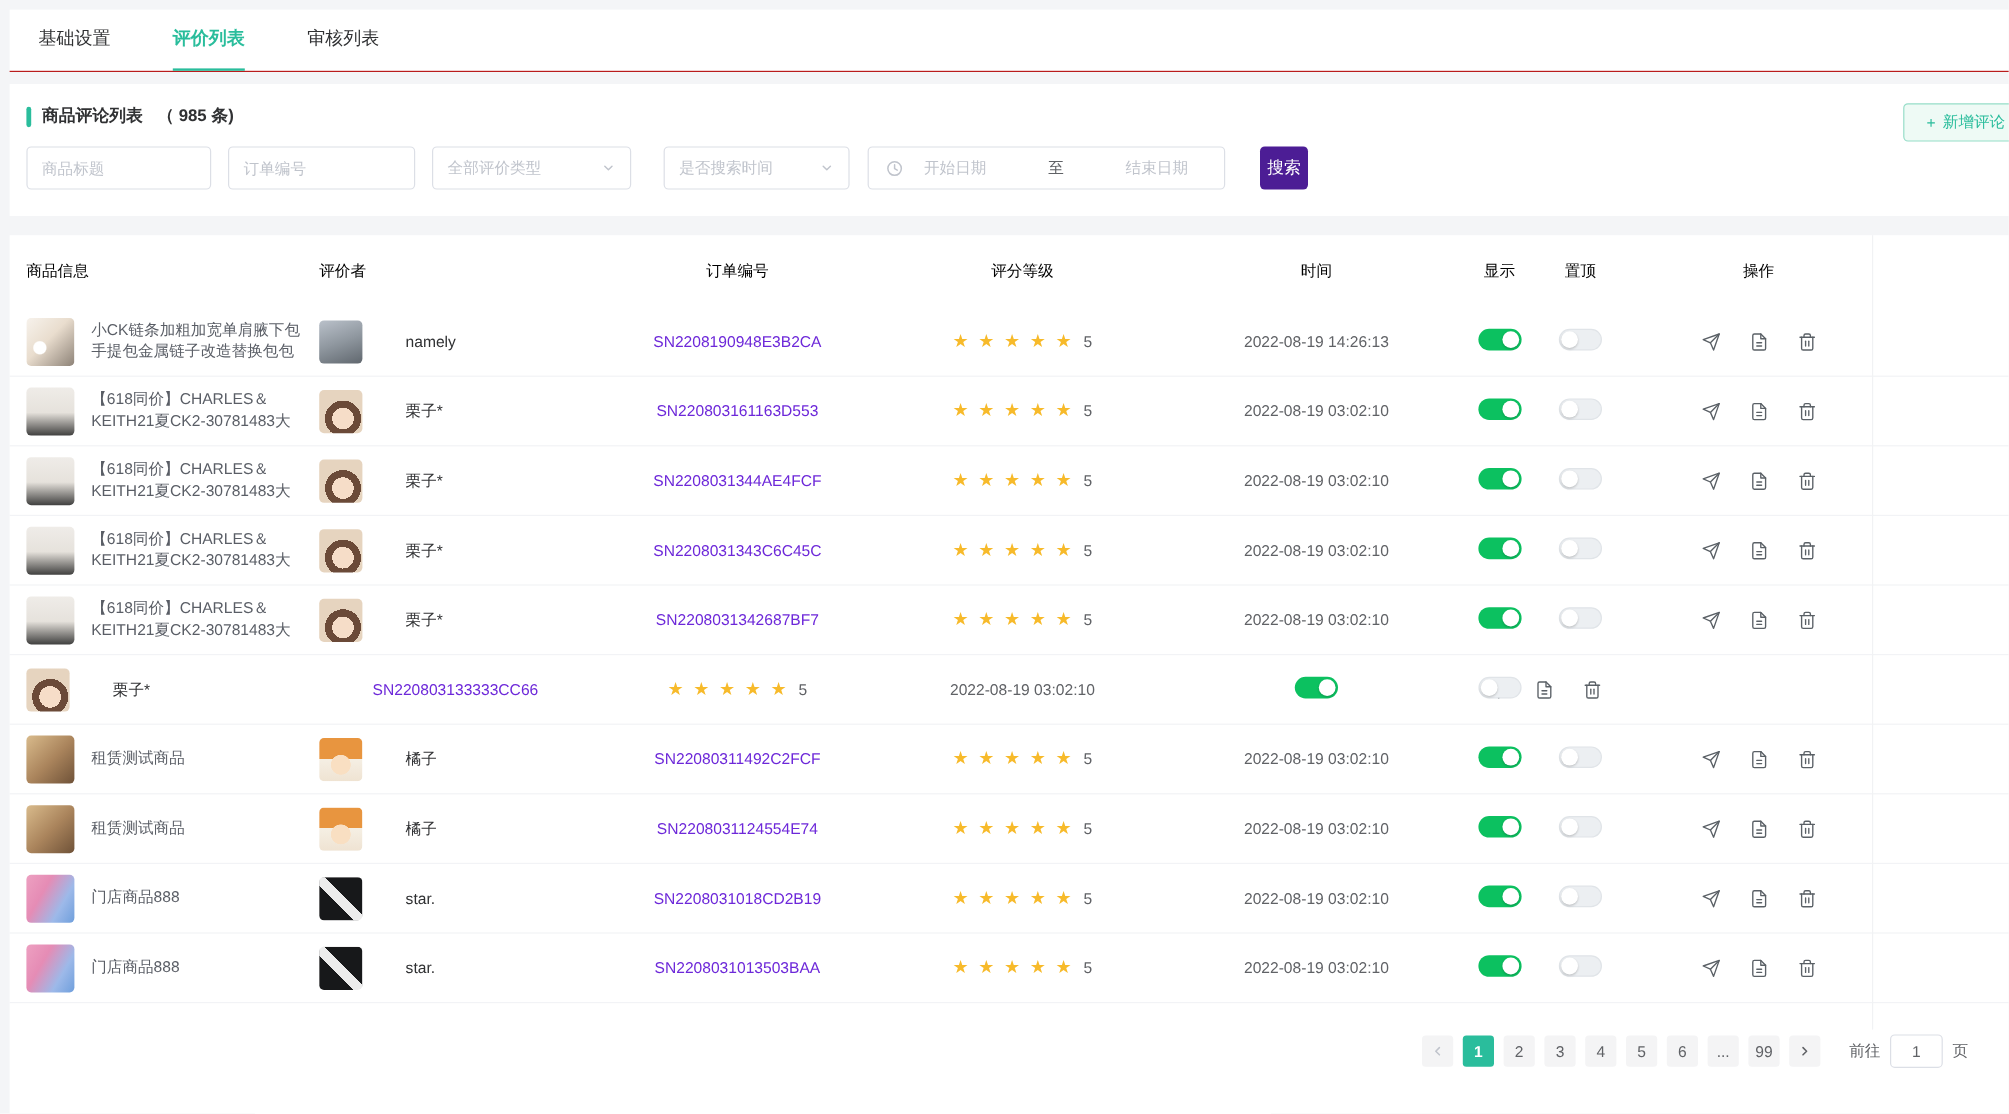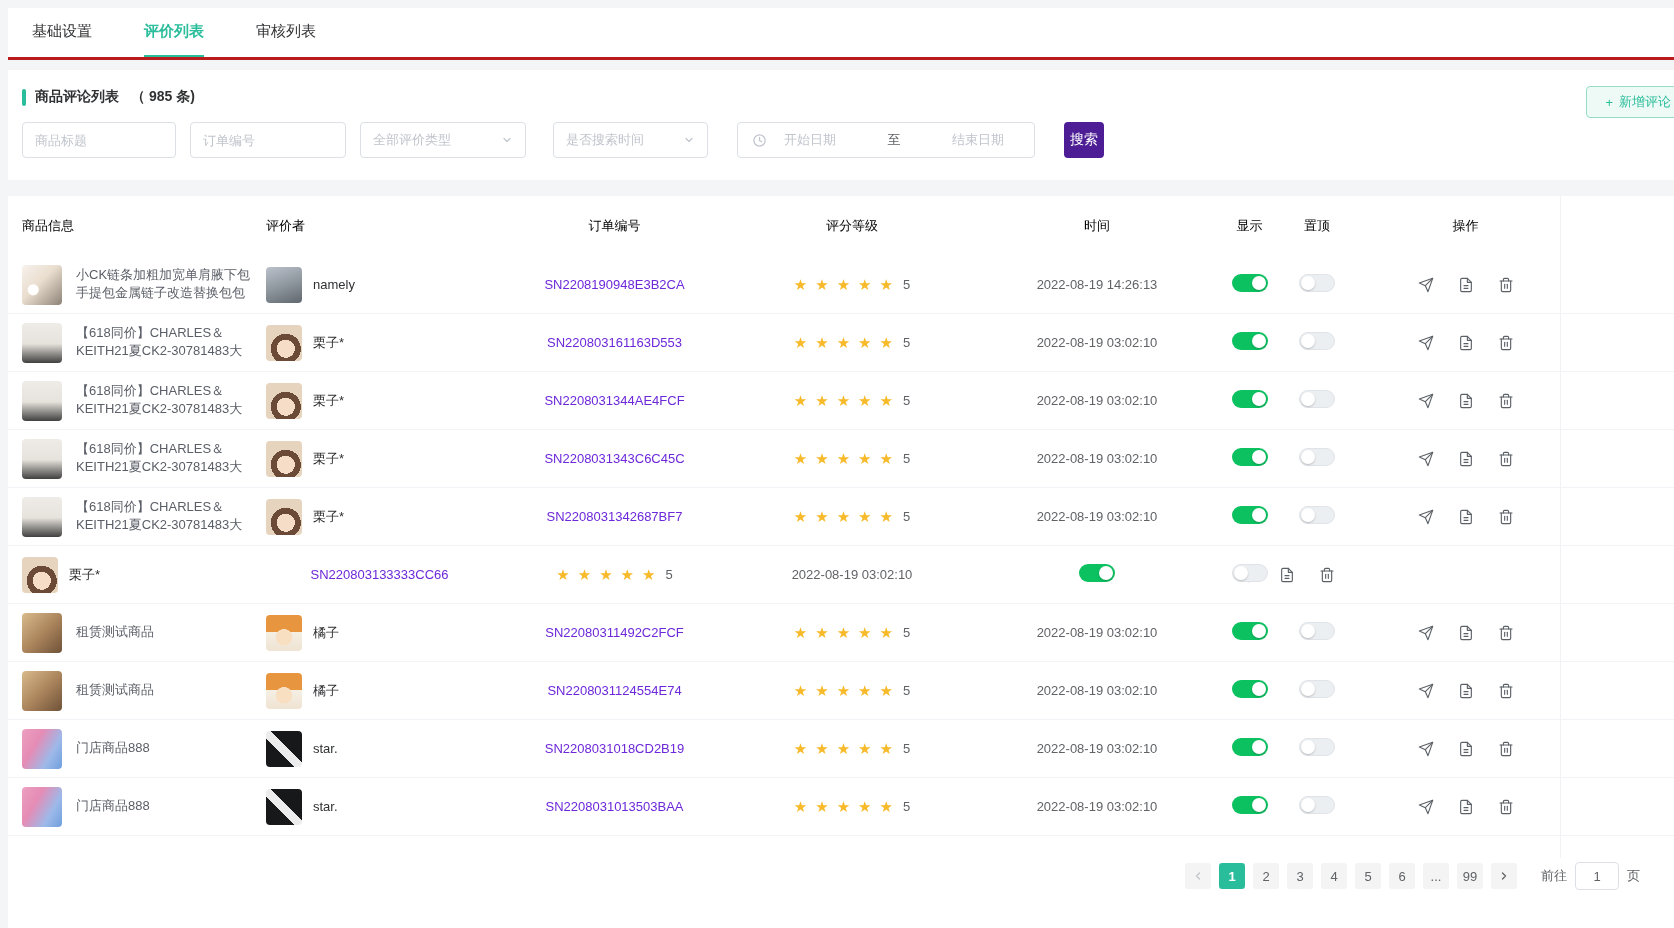--- a/index.html
+++ b/index.html
@@ -4,21 +4,21 @@
 <style>
   * { box-sizing: border-box; margin: 0; padding: 0; }
   html,body { width:1674px; height:928px; overflow:hidden; }
   body {
     font-family: "Liberation Sans", "DejaVu Sans", sans-serif;
     background:#f4f5f7; color:#303133; font-size:13px; position:relative;
   }
   .panel { position:absolute; left:8px; right:0; background:#fff; }
 
   
-  .tabbar { top:8px; height:52px; border-bottom:3px solid #b91c1c;
+  .tabbar { top:8px; height:52px; border-bottom:1px solid #b91c1c;
     display:flex; align-items:stretch; padding-left:24px; gap:52px; }
   .tab { display:flex; align-items:center; font-size:15px; color:#303133;
     cursor:pointer; border-bottom:2px solid transparent; }
   .tab.active { color:#2abd9c; border-bottom-color:#2abd9c; font-weight:bold; }
 
   
   .panel-filters { top:70px; height:110px; }
   .section-head { display:flex; align-items:center; padding:18px 0 0 14px; }
   .green-bar { width:4px; height:17px; background:#2abd9c; border-radius:2px; margin-right:9px; }
   .section-title { font-size:14px; font-weight:bold; color:#303133; }
@@ -28,42 +28,42 @@
     font-size:13px; display:flex; align-items:center; gap:6px; cursor:pointer; white-space:nowrap; }
   .filters { display:flex; align-items:center; margin:16px 0 0 14px; }
   .f-input, .f-select { height:36px; border:1px solid #dcdfe6; border-radius:4px;
     background:#fff; font-size:13px; padding:0 12px; color:#606266; }
   .f-input::placeholder { color:#c0c4cc; }
   .f-input.w1 { width:154px; }
   .f-input.w2 { width:156px; margin-left:14px; }
   .f-select { display:flex; align-items:center; justify-content:space-between; color:#c0c4cc; cursor:pointer; }
   .f-select.w3 { width:166px; margin-left:14px; }
   .f-select.w4 { width:155px; margin-left:27px; }
-  .date-range { width:298px; height:36px; margin-left:29px; border:1px solid #dcdfe6; border-radius:4px;
+  .date-range { width:298px; height:36px; margin-left:15px; border:1px solid #dcdfe6; border-radius:4px;
     display:flex; align-items:center; padding:0 14px; color:#c0c4cc;justify-content:center; }
   .date-range .sep { color:#606266; }
   .date-range > * { flex:1; text-align:center; }
   .date-range .clock { flex:0 0 16px; }
   .search-btn { width:40px; height:36px; margin-left:29px; background:#4c1d95; color:#fff;
     border:none; border-radius:4px; font-size:14px; cursor:pointer; }
 
   
   .panel-table { top:196px; bottom:0; }
   .grid { display:grid; grid-template-columns:244px 255px 215px 260px 230px 75px 60px 1fr; align-items:center; }
   .t-head { height:60px; color:#000000; font-size:13px; }
   .t-head > div { text-align:center; }
   .t-head .h-left { text-align:left; padding-left:14px; }
   .t-row { height:58px; border-bottom:1px solid #f2f3f6; }
   .cell-c { text-align:center; }
   .prod-cell { display:flex; align-items:center; gap:14px; padding-left:14px; }
   .prod-title { color:#5a5e66; line-height:1.45; max-height:38px; overflow:hidden; width:188px; }
   .thumb { width:40px; height:40px; border-radius:4px; flex:none; }
   .rev-cell { display:flex; align-items:center; gap:11px; padding-left:14px; }
   .avatar { width:36px; height:36px; border-radius:4px; flex:none; }
-  .rev-name { color:#303133; font-weight:500; }
+  .rev-name { color:#303133; font-weight:500;margin-left:25px; }
   .order-link { color:#6d28d9; cursor:pointer; }
   .rating-cell { display:flex; align-items:center; justify-content:center; gap:8px; }
   .star { color:#f7ba2a; font-size:15px; line-height:1; }
   .rating-num { color:#606266; margin-left:2px; }
   .time-cell { color:#606266; }
   .toggle { width:36px; height:18px; border-radius:9px; position:relative; display:inline-block; cursor:pointer; }
   .toggle.on { background:#0cc160; }
   .toggle.off { background:#eceff2; border:1px solid #e0e4e8; }
   .toggle::after { content:""; position:absolute; top:2px; width:14px; height:14px;
     border-radius:50%; background:#fff; box-shadow:0 1px 2px rgba(0,0,0,.2); }

